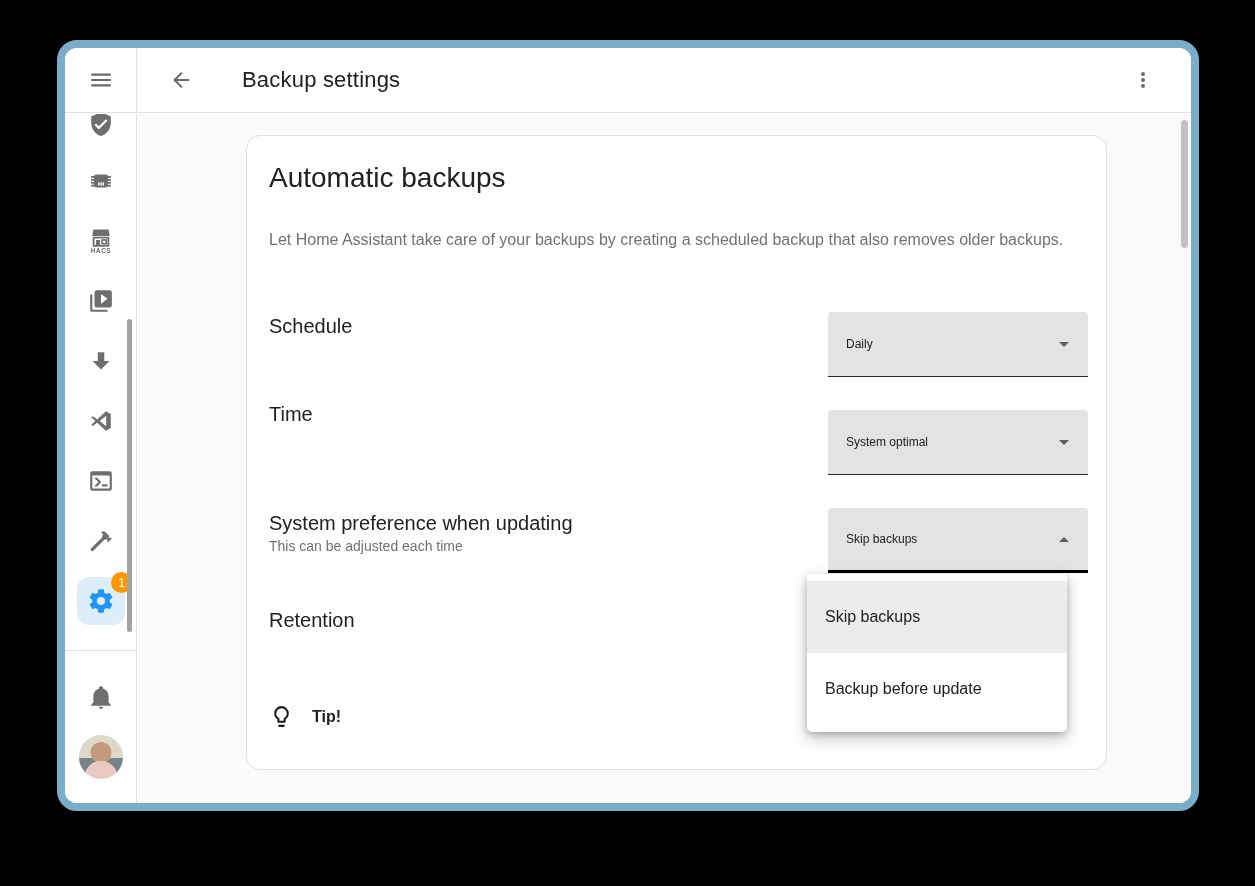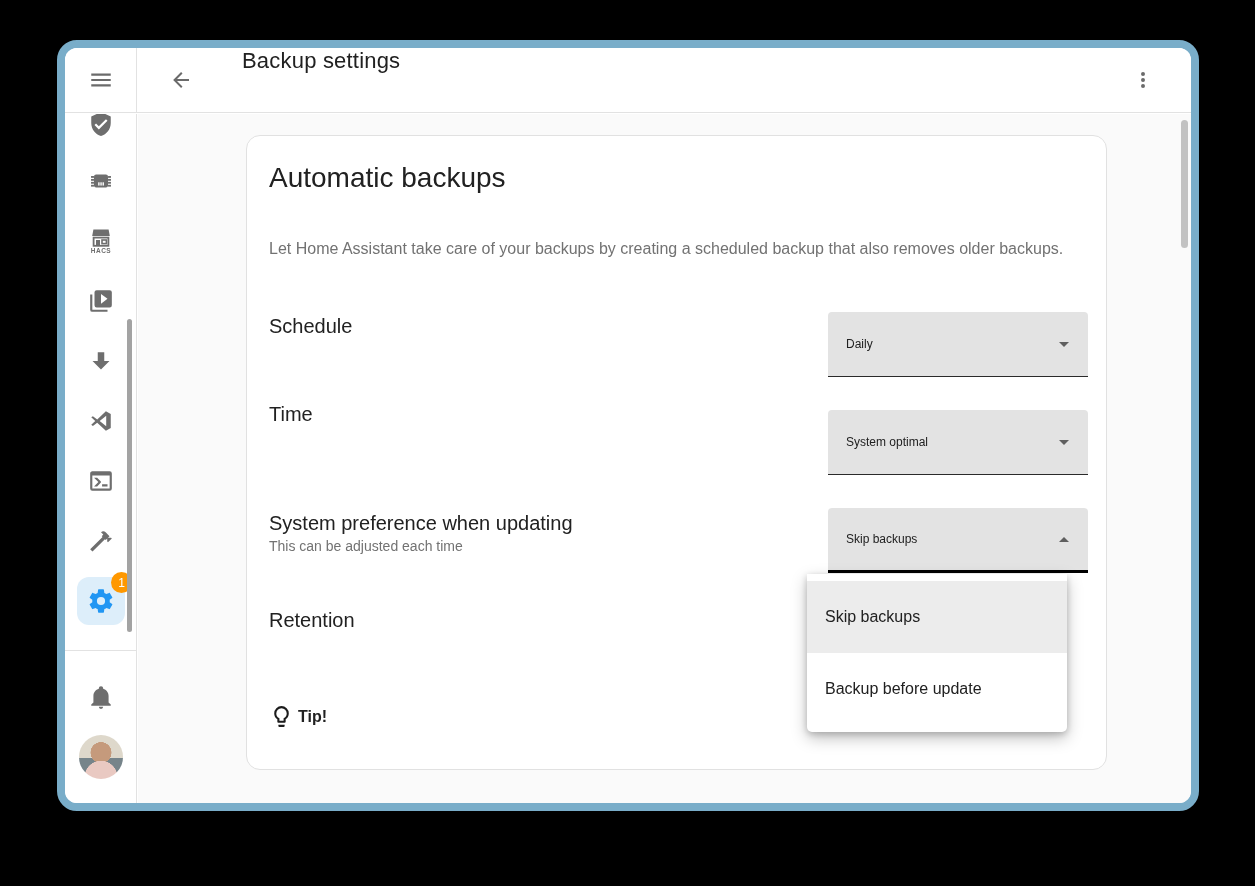--- a/index.html
+++ b/index.html
@@ -5,21 +5,21 @@
   * { margin:0; padding:0; box-sizing:border-box; }
   html,body { width:1255px; height:886px; background:#000; font-family:"Liberation Sans", sans-serif; overflow:hidden; }
 
   .window { position:absolute; left:57px; top:40px; width:1142px; height:771px;
     border:8px solid #79adc9; border-radius:20px; background:#fff; overflow:hidden; }
 
   
   .header { position:absolute; left:0; top:0; right:0; height:65px; background:#fff;
     border-bottom:1px solid #e2e2e2; display:flex; align-items:stretch; z-index:5; }
   .header-menu-cell { width:72px; border-right:1px solid #e2e2e2; display:flex; align-items:center; justify-content:center; flex:none; }
-  .header-main { flex:1; display:flex; padding:0 36px 0 32px; }
+  .header-main { flex:1; display:flex; align-items:center; padding:0 36px 0 32px; }
   .icon-btn { background:none; border:none; cursor:pointer; color:#6b6b6b; display:flex; align-items:center; justify-content:center; padding:0; }
   .page-title { font-size:22px; color:#212121; margin-left:49px; letter-spacing:.2px; }
   .header-spacer { flex:1; }
 
   
   .sidebar { position:absolute; left:0; top:66px; bottom:0; width:72px; background:#fff;
     border-right:1px solid #e2e2e2; overflow:hidden; z-index:4; }
   .side-item { position:absolute; left:12px; width:48px; height:48px; display:flex; flex-direction:column;
     align-items:center; justify-content:center; color:#6e6e6e; background:none; border:none; cursor:pointer; border-radius:12px; }
   .side-item svg { flex:none; }
@@ -35,33 +35,33 @@
       radial-gradient(circle at 50% 40%, #c59a7c 0 30%, rgba(0,0,0,0) 31%),
       linear-gradient(#ded8cb 0 52%, #76848a 52% 100%); }
 
   
   .main { position:absolute; left:73px; top:66px; right:0; bottom:0; background:#fafafa; }
   .main-scrollbar { position:absolute; right:3px; top:6px; width:7px; height:128px; background:#c2c2c2; border-radius:4px; }
 
   .card { position:absolute; left:88px; top:21px; width:861px; height:635px; background:#fff;
     border:1px solid #e1e1e1; border-radius:14px; overflow:hidden;margin-left:20px; }
   .card-title { position:absolute; left:22px; top:26px; font-size:28px; color:#212121; font-weight:400; }
-  .card-desc { position:absolute; left:22px; top:101px; width:805px; font-size:16px; line-height:1.45; color:#727272; }
+  .card-desc { position:absolute; left:22px; top:92px; width:805px; font-size:16px; line-height:1.45; color:#727272; }
 
   .row-label { position:absolute; left:22px; font-size:20px; color:#212121; }
   .row-desc  { position:absolute; left:22px; font-size:14px; line-height:1.55; color:#727272; }
 
   .select { position:absolute; left:581px; width:260px; height:65px; background:#e3e3e3;
     border:none; border-bottom:1px solid #2a2a2a; border-radius:4px 4px 0 0; cursor:pointer;
     display:flex; align-items:center; justify-content:space-between; padding:0 12px 0 18px; }
   .select .value { font-size:12px; color:#212121; }
   .select .arrow { color:#5f5f5f; display:flex; }
   .select.open { border-bottom:3px solid #000; height:65px; }
 
-  .tip { position:absolute; left:22px; top:568px; right:6px; display:flex; align-items:center; gap:4px;
+  .tip { position:absolute; left:22px; top:568px; right:6px; display:flex; align-items:center; gap:18px;
     white-space:nowrap; overflow:hidden; }
   .tip .tip-text { font-size:16px; color:#727272; }
   .tip .tip-label { font-size:16px; font-weight:bold; color:#212121; margin-right:2px; }
   .tip a { color:#2196f3; text-decoration:underline; cursor:pointer; }
   .tip svg { color:#1c1c1c; flex:none; }
 
   
   .menu { position:absolute; left:742px; top:526px; width:260px; background:#fff; z-index:20;
     border-radius:0 0 5px 5px; box-shadow:0 6px 16px rgba(0,0,0,.25), 0 2px 6px rgba(0,0,0,.18); padding:7px 0; }
   .menu-item { height:72px; display:flex; align-items:center; padding-left:18px; font-size:16px; color:#212121; cursor:pointer; }

